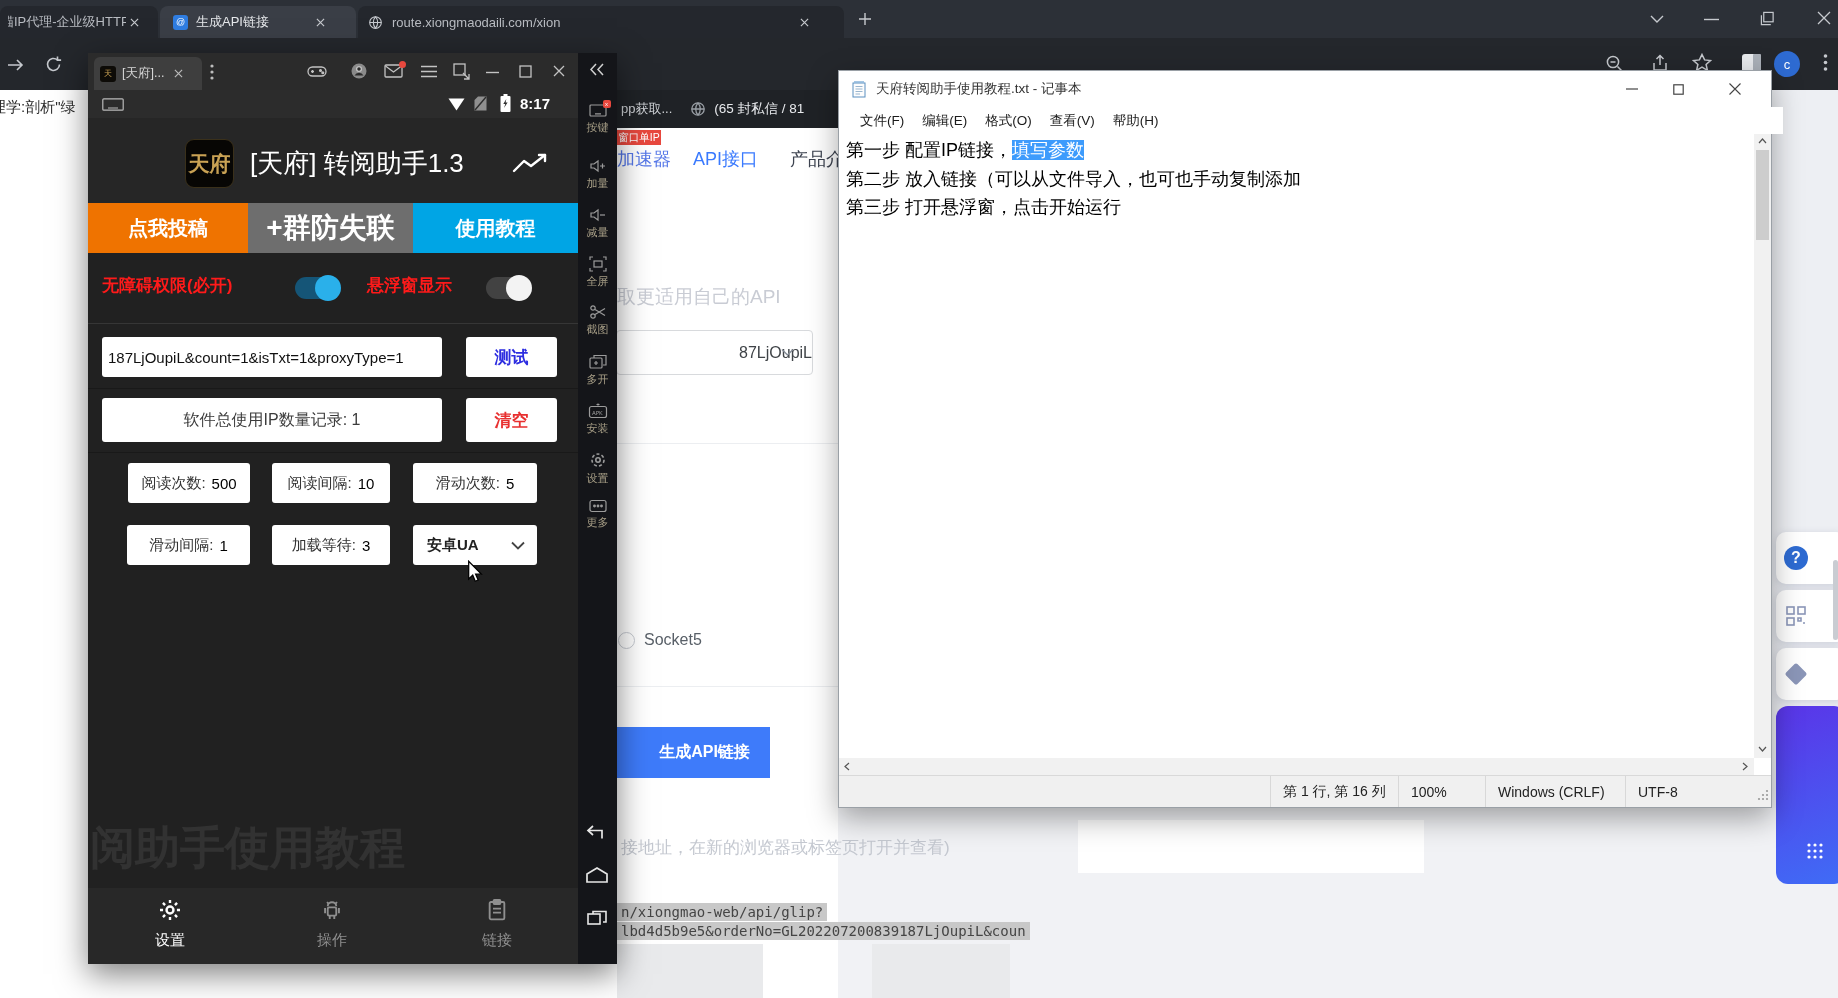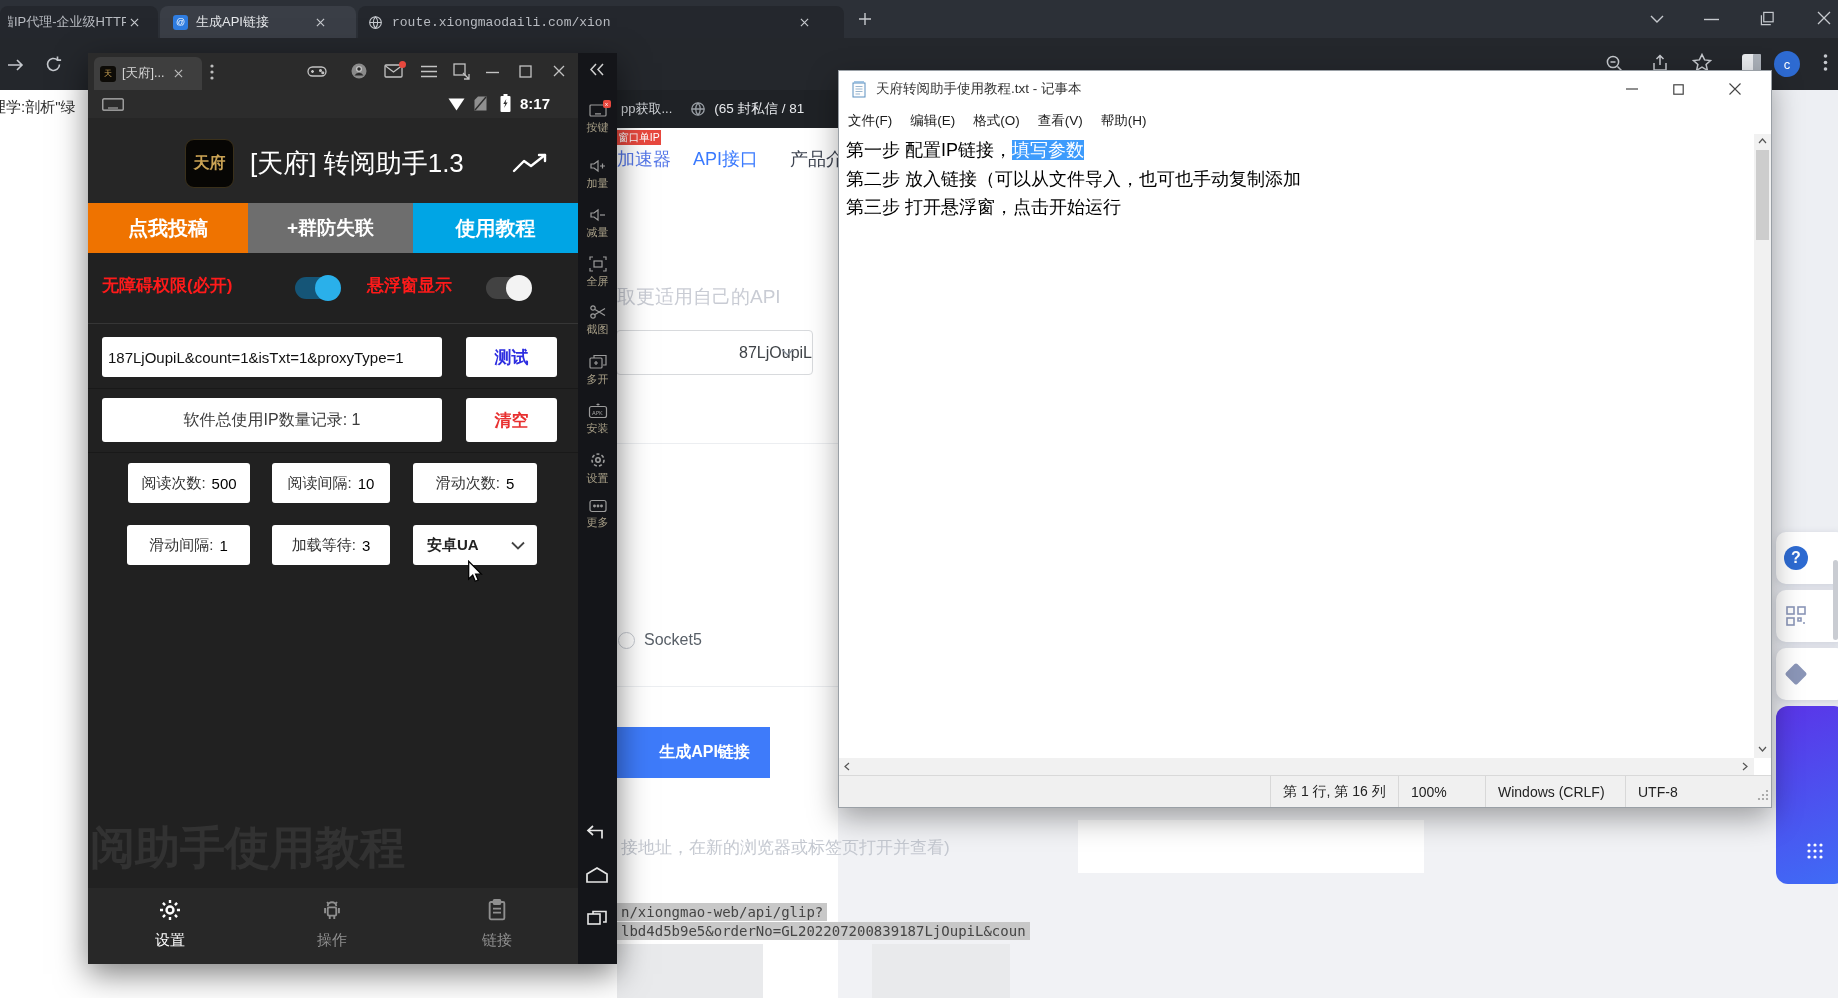--- a/index.html
+++ b/index.html
@@ -146,21 +146,21 @@
     <div class="a tab" style="left:160px;width:196px;background:#3a3e46;color:#e6e8eb;">
       <span class="f" style="width:15px;height:15px;background:#2f7de1;border-radius:3px;color:#fff;font-size:9px;justify-content:center;margin-left:13px;">@</span>
       <span class="nowrap" style="margin-left:8px;width:120px;">生成API链接</span>
       <span class="ic">
         <svg width="9" height="9" viewBox="0 0 10 10" stroke="currentColor" stroke-width="1.3">
             <path d="M1 1l8 8M9 1L1 9"></path>
           </svg>
       </span>
     </div>
 
-    <div class="a tab" style="left:358px;width:486px;background:#24272d;font-family:Liberation Mono, monospace;">
+    <div class="a tab" style="left:358px;width:486px;background:#24272d;">
       <span class="ic" style="margin-left:10px;">
         <svg width="15" height="15" viewBox="0 0 16 16" fill="none" stroke="currentColor" stroke-width="1.2">
             <circle cx="8" cy="8" r="6.2"></circle>
             <path d="M1.8 8h12.4M8 1.8a9.5 9.5 0 0 1 0 12.4M8 1.8a9.5 9.5 0 0 0 0 12.4"></path>
           </svg>
       </span>
       <span class="nowrap" style="margin-left:9px;width:400px;">route.xiongmaodaili.com/xion</span>
       <span class="ic" style="margin-left:8px;">
         <svg width="9" height="9" viewBox="0 0 10 10" stroke="currentColor" stroke-width="1.3">
             <path d="M1 1l8 8M9 1L1 9"></path>
@@ -336,37 +336,37 @@
           <svg width="11" height="19" viewBox="0 0 11 19">
               <rect x="3.5" y="0" width="4" height="2" fill="#fff"></rect>
               <rect x="0.5" y="2" width="10" height="16" rx="1" fill="#fff"></rect>
               <path d="M6.3 5l-3 5h2l-1.3 4 3.6-5.4h-2z" fill="#2c2c2c"></path>
             </svg>
         </span>
         <span class="a" style="left:432px;top:5px;font-size:15px;font-weight:bold;color:#fff;">8:17</span>
       </div>
 
       <div class="a" style="left:0;top:28px;width:490px;height:85px;background:#262626;">
-        <span class="a f" style="left:97px;top:21px;width:47px;height:47px;background:#070604;border:1px solid #3a301a;border-radius:9px;justify-content:center;color:#c9a254;font-size:16px;font-weight:bold;">
+        <span class="a f" style="left:97px;top:21px;width:47px;height:47px;background:#070604;border:1px solid #3a301a;border-radius:9px;justify-content:center;color:#c9a254;font-size:21px;font-weight:bold;">
           <span>天府</span>
         </span>
         <span class="a nowrap" style="left:162px;top:28px;width:260px;font-size:26px;color:#fff;">[天府] 转阅助手1.3</span>
         <span class="a ic" style="left:424px;top:33px;color:#fff;">
           <svg width="36" height="24" viewBox="0 0 36 24" fill="none" stroke="currentColor" stroke-width="2.4" stroke-linecap="round" stroke-linejoin="round">
               <path d="M2 20l10-10 7 5L33 4"></path>
               <path d="M33 4h-6M33 4v6"></path>
             </svg>
         </span>
       </div>
 
       <div class="a f" style="left:0;top:113px;width:160px;height:50px;background:#ef7300;justify-content:center;">
         <span style="color:#fff;font-size:20px;font-weight:bold;">点我投稿</span>
       </div>
       <div class="a f" style="left:160px;top:113px;width:165px;height:50px;background:#6e6e6e;justify-content:center;">
-        <span style="color:#fff;font-size:19px;font-weight:bold;">+群防失联</span>
+        <span style="color:#fff;font-size:28px;font-weight:bold;">+群防失联</span>
       </div>
       <div class="a f" style="left:325px;top:113px;width:165px;height:50px;background:#00a5e5;justify-content:center;">
         <span style="color:#fff;font-size:20px;font-weight:bold;">使用教程</span>
       </div>
 
       <span class="a redtxt" style="left:14px;top:184px;">无障碍权限(必开)</span>
       <span class="a" style="left:207px;top:187px;width:44px;height:22px;border-radius:11px;background:#155577;">
         <span style="position:absolute;right:-2px;top:-2px;width:26px;height:26px;border-radius:50%;background:#2ab0ea;"></span>
       </span>
       <span class="a redtxt" style="left:279px;top:184px;">悬浮窗显示</span>
@@ -604,21 +604,21 @@
             <rect x=".8" y=".8" width="9.4" height="9.4"></rect>
           </svg>
       </span>
       <span class="a f ic" style="left:862px;top:0;width:68px;height:36px;justify-content:center;color:#444;">
         <svg width="12" height="12" viewBox="0 0 12 12" stroke="currentColor" stroke-width="1.1">
             <path d="M0.5 0.5l11 11M11.5 0.5l-11 11"></path>
           </svg>
       </span>
     </div>
 
-    <div class="a f" style="left:0;top:36px;width:932px;height:27px;background:#fff;">
+    <div class="a f" style="left:0;top:36px;width:932px;height:27px;background:#fff;padding-left:12px;">
       <span class="menuitem" style="margin-left:0;">文件(F)</span>
       <span class="menuitem">编辑(E)</span>
       <span class="menuitem">格式(O)</span>
       <span class="menuitem">查看(V)</span>
       <span class="menuitem">帮助(H)</span>
     </div>
 
     <div class="a" style="left:0;top:63px;width:915px;height:624px;background:#fff;font-size:18px;line-height:28.5px;color:#000;padding:2px 0 0 7px;box-sizing:border-box;overflow:hidden;">
       <div><span>第一步 配置IP链接，</span><span class="sel">填写参数</span></div>
       <div>第二步 放入链接（可以从文件导入，也可也手动复制添加</div>

